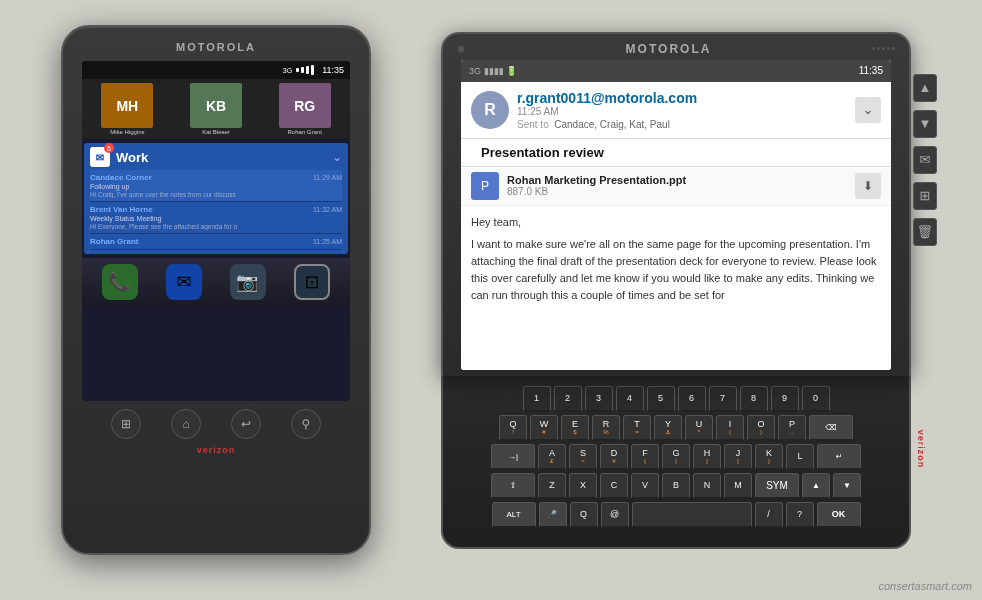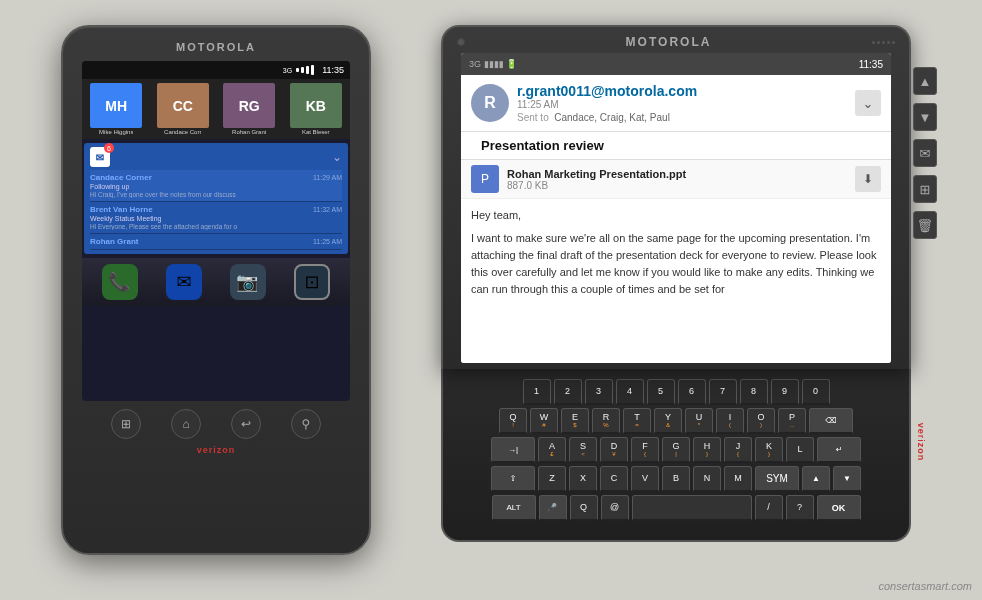--- a/index.html
+++ b/index.html
@@ -20,21 +20,21 @@
       bottom: 8px;
       right: 10px;
       font-size: 11px;
       color: #888;
       font-style: italic;
       margin-left: 39px;
     }
 
     .phones-container {
       display: flex;
-      align-items: flex-start;
+      align-items: center;
       gap: 60px;
       padding-bottom: 20px;
     }
 
     
     .phone-small {
       width: 310px;
       height: 530px;
       background: linear-gradient(180deg, #3a3a3a 0%, #2a2a2a 100%);
       border-radius: 28px;
@@ -595,51 +595,46 @@
           <div class="signal-bar" style="height:4px"></div>
           <div class="signal-bar" style="height:6px"></div>
           <div class="signal-bar" style="height:8px"></div>
           <div class="signal-bar" style="height:10px"></div>
         </div>
         <div class="status-time-small">11:35</div>
       </div>
 
       <div class="contacts-row">
         <div class="contact-avatar">
-          <div class="avatar-img" style="background:#3b82f6">
+          <div class="avatar-img" style="background:#a16207">
             <div class="avatar-initials">MH</div>
           </div>
           <div class="contact-name-small">Mike Higgins</div>
         </div>
         <div class="contact-avatar">
-          <div class="avatar-img" style="background:#aa7755">
-            <div class="avatar-initials">CC</div>
-          </div>
-          <div class="contact-name-small">Candace Corr</div>
+          <div class="avatar-img" style="background:#557755">
+            <div class="avatar-initials">KB</div>
+          </div>
+          <div class="contact-name-small">Kat Bleser</div>
         </div>
         <div class="contact-avatar">
           <div class="avatar-img" style="background:#775577">
             <div class="avatar-initials">RG</div>
           </div>
           <div class="contact-name-small">Rohan Grant</div>
-        </div>
-        <div class="contact-avatar">
-          <div class="avatar-img" style="background:#557755">
-            <div class="avatar-initials">KB</div>
-          </div>
-          <div class="contact-name-small">Kat Bleser</div>
         </div>
       </div>
 
       <div class="work-widget">
         <div class="work-header">
           <div class="work-icon">
             <div class="work-icon-inner">✉</div>
             <div class="work-badge">6</div>
           </div>
+          <div class="work-title">Work</div>
           <div class="work-chevron">⌄</div>
         </div>
 
         <div class="email-list">
           <div class="email-item" style="background: rgba(100,150,255,0.15);">
             <div class="email-item-header">
               <div class="email-sender">Candace Corner</div>
               <div class="email-time">11:29 AM</div>
             </div>
             <div class="email-subject">Following up</div>

